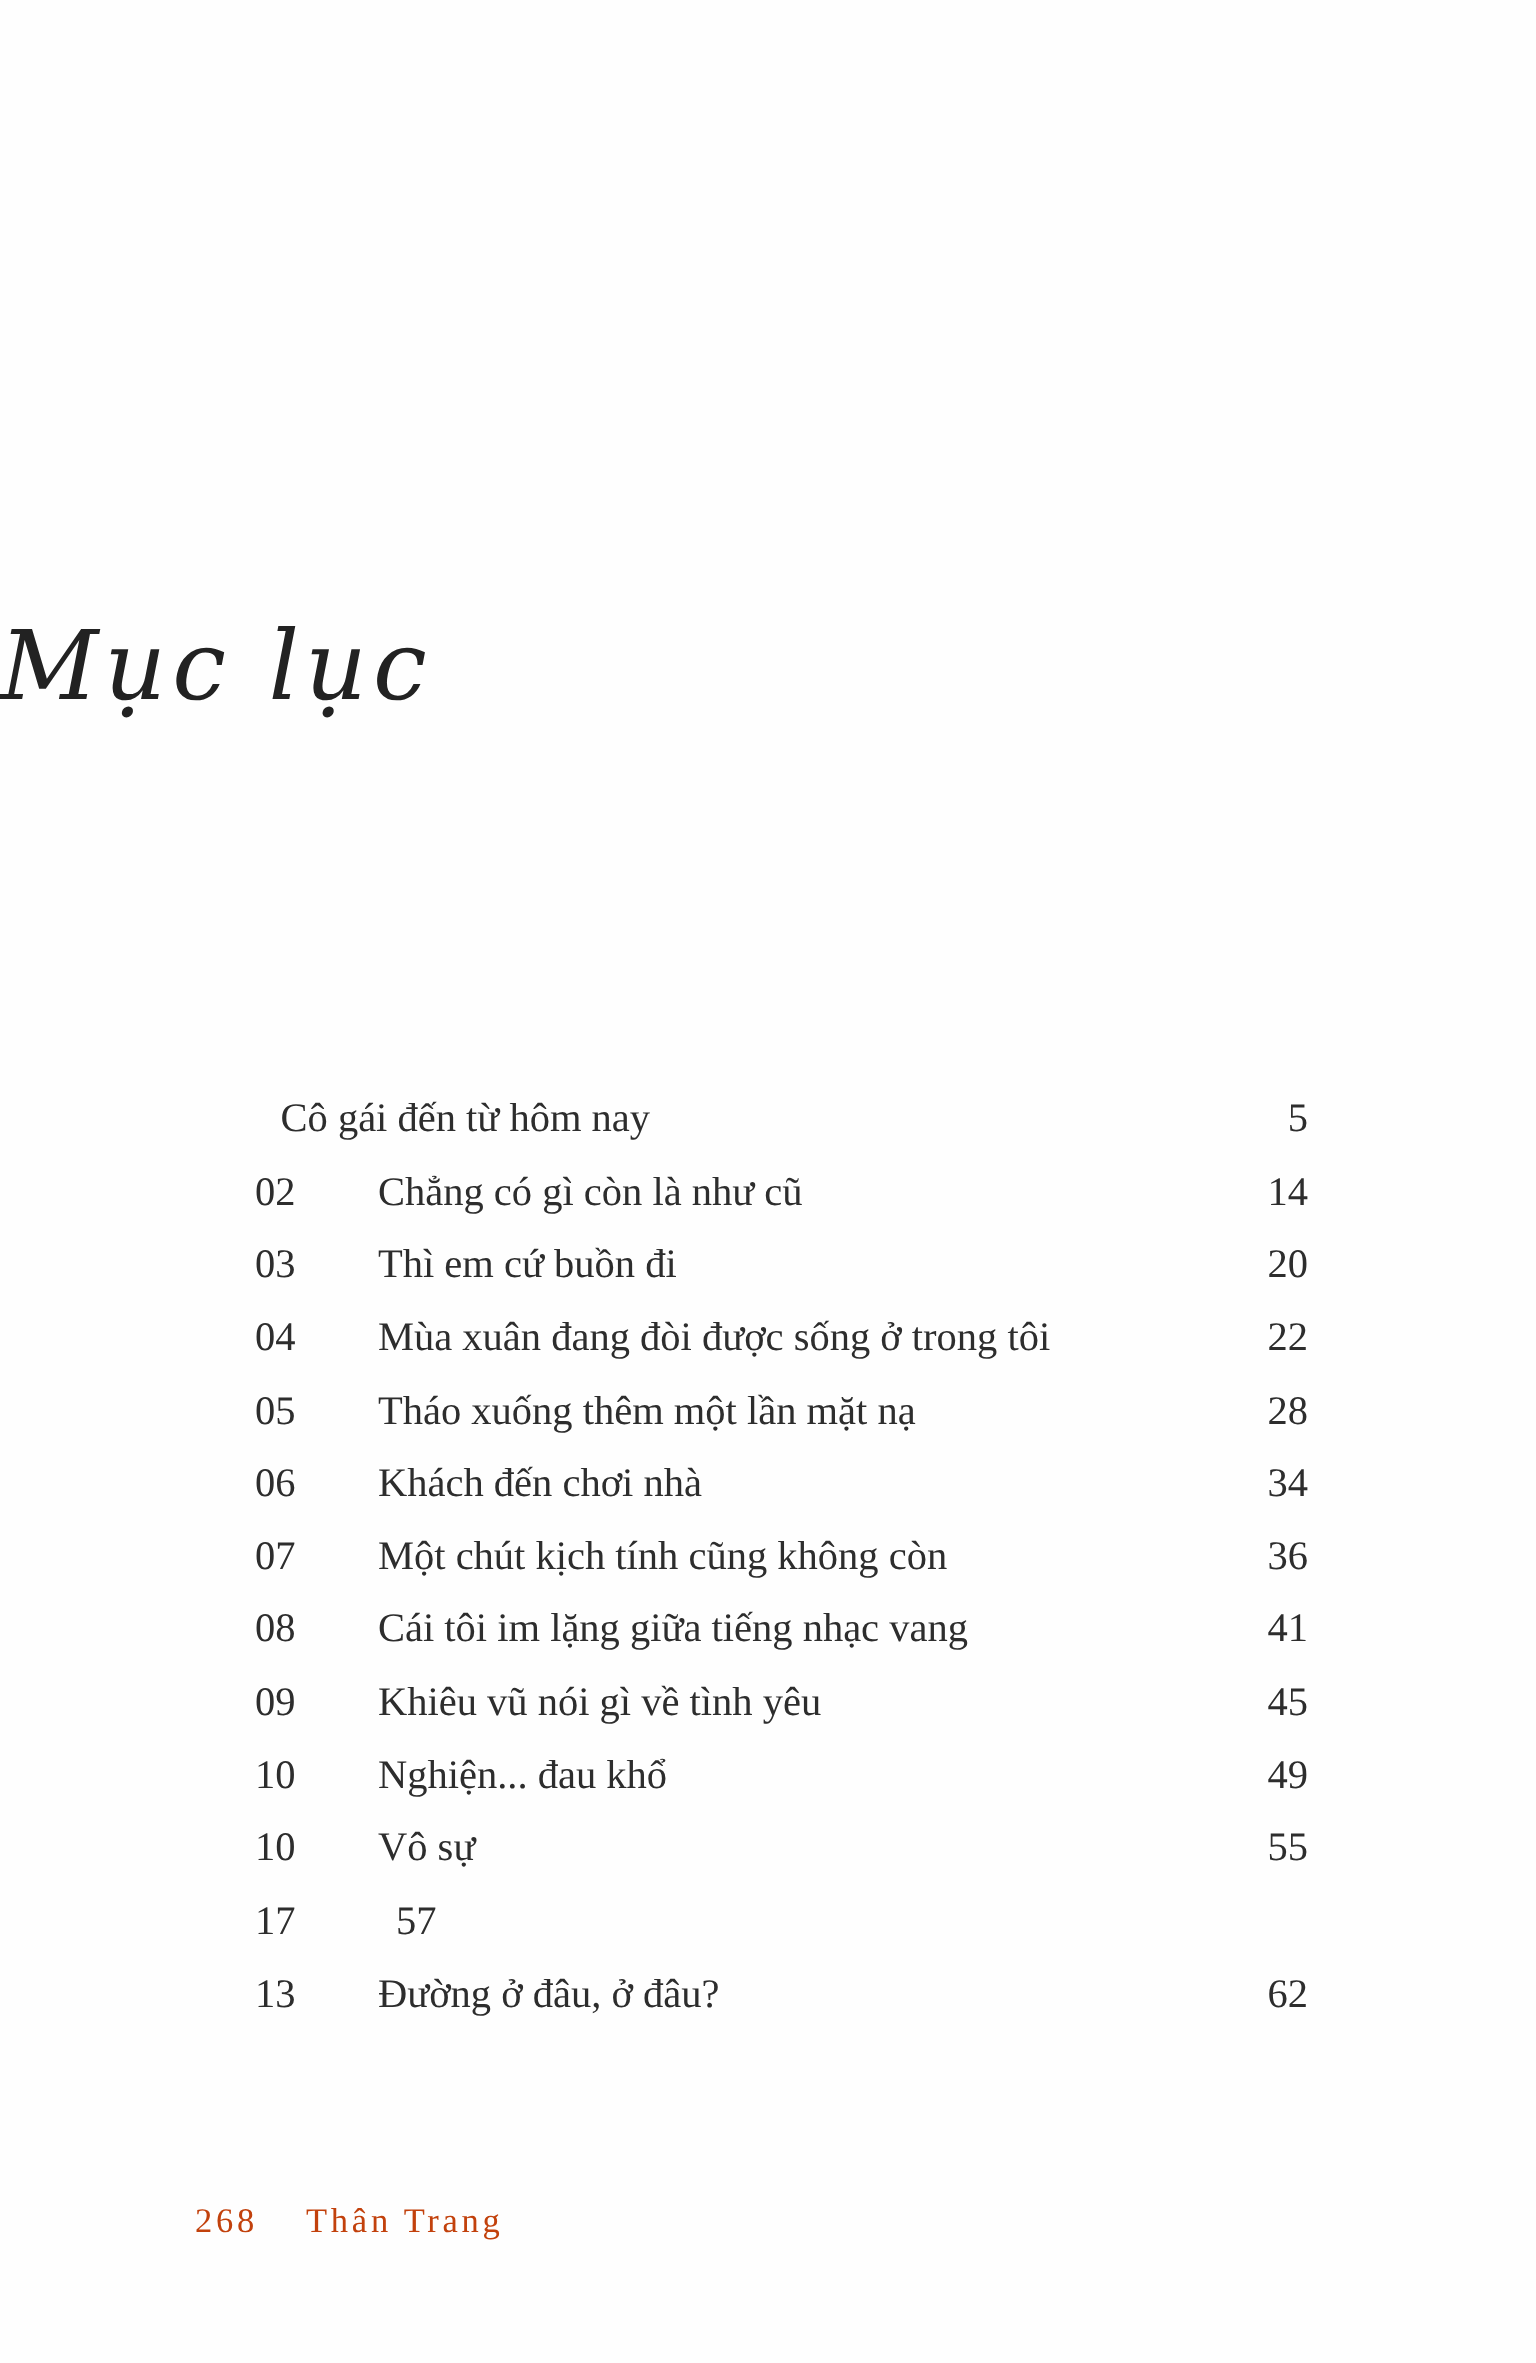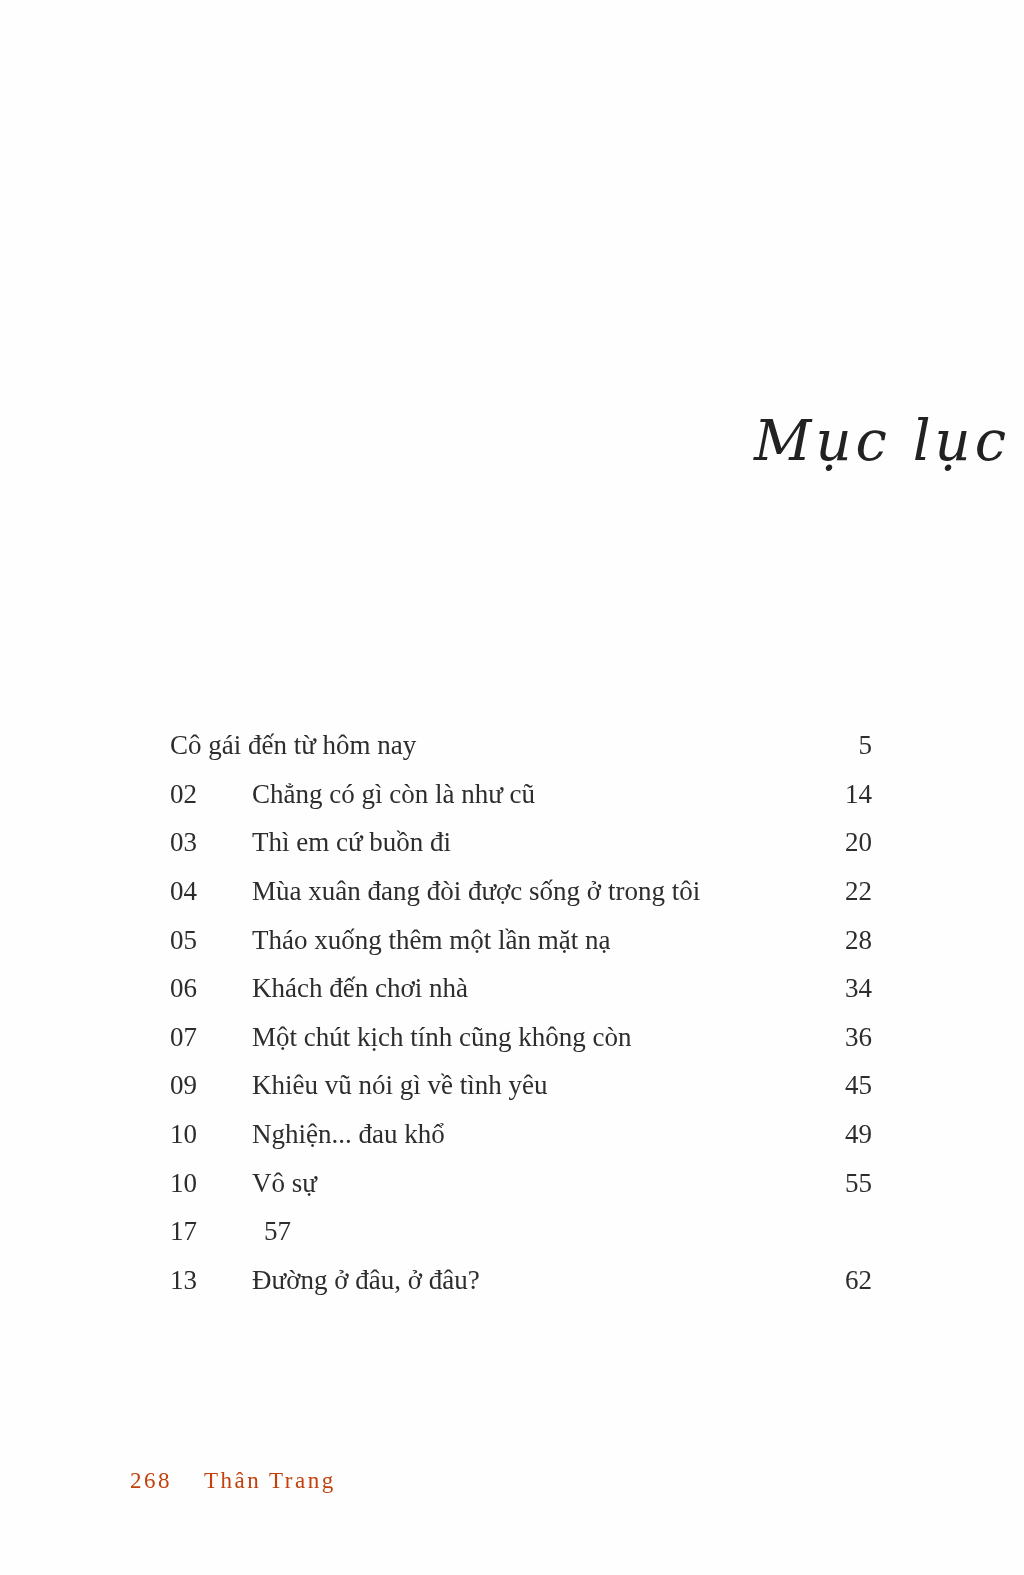--- a/index.html
+++ b/index.html
@@ -18,25 +18,25 @@
   .page {
     position: absolute;
     inset: 0;
   }
   
   .toc-title {
     position: absolute;
     top: 408px;
     left: 0;
     width: 1010px;
-    text-align: right;
+    text-align: left;
     font-family: "DejaVu Serif", serif;
     font-style: italic;
     font-weight: 400;
-    font-size: 56px;
+    font-size: 64px;
     letter-spacing: 4px;
     color: #222222;
   }
   
   .toc-list {
     position: absolute;
     top: 721px;
     left: 170px;
     width: 702px;
   }
@@ -50,21 +50,21 @@
   }
   .toc-num {
     width: 82px;
     flex: 0 0 82px;
   }
   .toc-entry-title {
     flex: 1 1 auto;
     overflow: hidden;
   }
   .toc-row.no-num .toc-entry-title {
-    margin-left: 0;
+    margin-left: 17px;
   }
   .toc-page {
     flex: 0 0 auto;
     text-align: right;
     padding-left: 12px;
   }
   
   .footer {
     position: absolute;
     top: 1468px;
@@ -123,20 +123,25 @@
       <span class="toc-entry-title">Khách đến chơi nhà</span>
       <span class="toc-page">34</span>
     </div>
 
     <div class="toc-row">
       <span class="toc-num">07</span>
       <span class="toc-entry-title">Một chút kịch tính cũng không còn</span>
       <span class="toc-page">36</span>
     </div>
 
+    <div class="toc-row">
+      <span class="toc-num">08</span>
+      <span class="toc-entry-title">Cái tôi im lặng giữa tiếng nhạc vang</span>
+      <span class="toc-page">41</span>
+    </div>
 
     <div class="toc-row">
       <span class="toc-num">09</span>
       <span class="toc-entry-title">Khiêu vũ nói gì về tình yêu</span>
       <span class="toc-page">45</span>
     </div>
 
     <div class="toc-row">
       <span class="toc-num">10</span>
       <span class="toc-entry-title">Nghiện... đau khổ</span>

